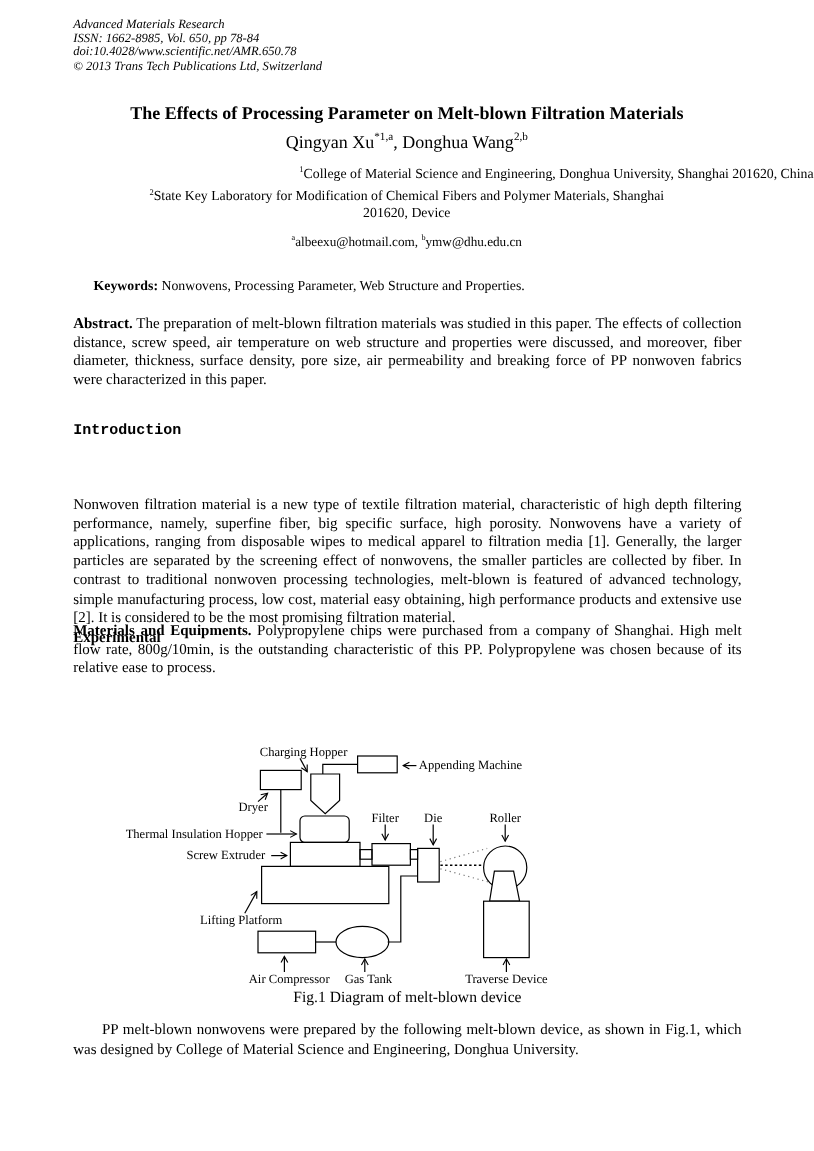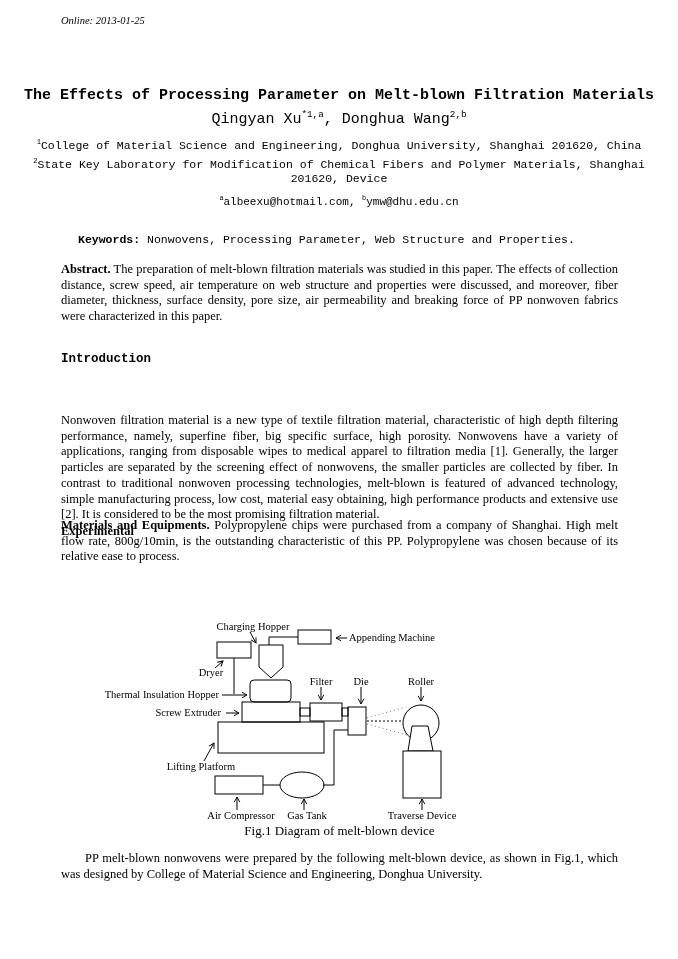--- a/index.html
+++ b/index.html
@@ -5,25 +5,25 @@
   html,body{margin:0;padding:0;}
   body{
     width:678px;height:959px;background:#ffffff;color:#000;
     font-family:"Liberation Serif", serif;position:relative;overflow:hidden;
   }
   .abs{position:absolute;}
   
   .hdr{left:61px;right:62px;top:15px;display:flex;justify-content:space-between;
        font-style:italic;font-size:10.5px;line-height:11.6px;}
   
-  .sans{font-family:Liberation Mono, monospace;}
+  .sans{font-family:Liberation Serif, serif;}
   .ctr{left:0;width:678px;text-align:center;}
   .title{top:87px;font-weight:bold;font-size:15px;white-space:nowrap;}
   .authors{top:111px;font-size:15px;}
-  .affil1{top:139px;font-size:11.5px;}
+  .affil1{top:139px;font-size:11.5px;text-align:right;}
   .affil2{top:158px;font-size:11.5px;line-height:13.5px;}
   .emails{top:196px;font-size:11px;}
   sup{font-size:62%;vertical-align:super;line-height:0;}
   
   .blk{left:61px;width:557px;font-size:12.5px;line-height:15.7px;text-align:justify;}
   .kw{top:232px;text-align:left;font-size:11.5px;padding-left:17px;}
   .abstract{top:262px;}
   .h-sec{font-weight:bold;font-size:12.5px;text-align:left;}
   .intro-h{top:352px;font-family:Liberation Mono, monospace;}
   .intro-p{top:371px;margin-top:42px;}
@@ -35,21 +35,26 @@
   .fig{left:100px;top:615px;width:480px;height:210px;}
   .fig svg{display:block;}
   .fig text{font-family:"Liberation Serif", serif;font-size:10.5px;fill:#000;}
   .fig .shape{fill:none;stroke:#000;stroke-width:1;}
   .fig .wshape{fill:#fff;stroke:#000;stroke-width:1;}
 </style>
 </head>
 <body>
 
 <div class="abs hdr">
-  <div>Online: 2013-01-25</div>
+  <div>
+    <div>Advanced Materials Research</div>
+    <div>ISSN: 1662-8985, Vol. 650, pp 78-84</div>
+    <div>doi:10.4028/www.scientific.net/AMR.650.78</div>
+    <div>© 2013 Trans Tech Publications Ltd, Switzerland</div>
+  </div>
 </div>
 
 <div class="abs ctr sans title">The Effects of Processing Parameter on Melt-blown Filtration Materials</div>
 
 <div class="abs ctr sans authors"><span>Qingyan Xu</span><sup>*1,a</sup><span>, </span><span>Donghua Wang</span><sup>2,b</sup></div>
 
 <div class="abs ctr sans affil1"><sup>1</sup><span>College of Material Science and Engineering, Donghua University, Shanghai 201620, China</span></div>
 
 <div class="abs ctr sans affil2"><sup>2</sup><span>State Key Laboratory for Modification of Chemical Fibers and Polymer Materials, Shanghai</span><br><span>201620, Device</span></div>
 

